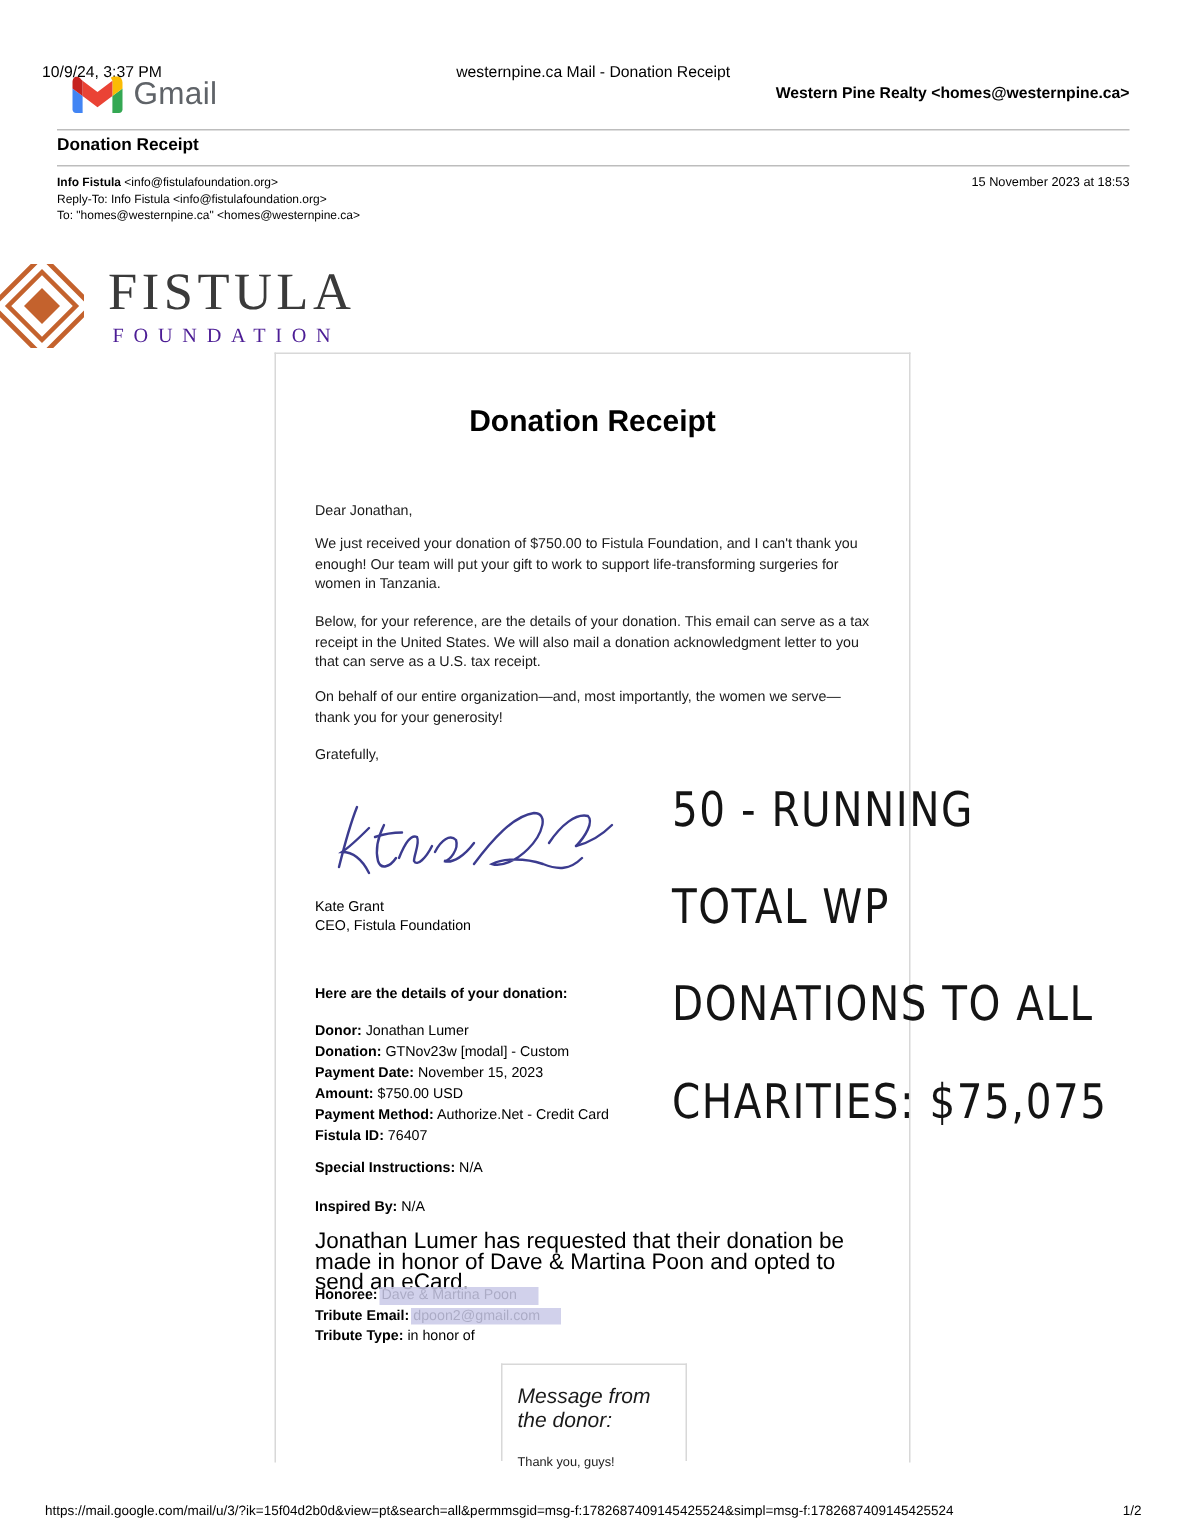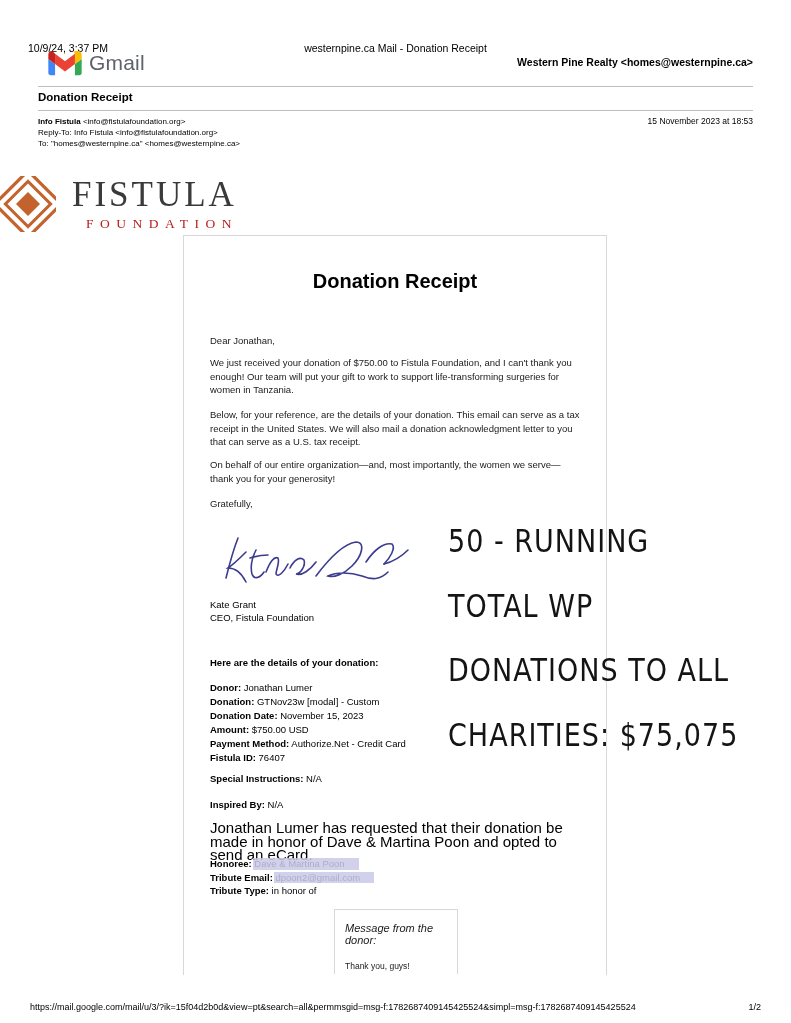--- a/index.html
+++ b/index.html
@@ -129,23 +129,23 @@
   .ff-title {
     font-family: "Liberation Serif", serif;
     font-size: 35px;
     letter-spacing: 3px;
     color: #3a3a3a;
   }
   .ff-sub {
     font-family: "Liberation Serif", serif;
     font-size: 13.5px;
     letter-spacing: 6.5px;
-    color: #b91c1c;
+    color: #4c1d95;
     margin-top: 5px;
-    margin-left: 14px;
+    margin-left: 3px;
   }
 
   
   .card {
     position: absolute;
     left: 183px;
     top: 235px;
     width: 424px;
     height: 740px;
     border-left: 1px solid #d8d8d8;
@@ -258,21 +258,21 @@
     top: 673px;
     width: 124px;
     height: 65px;
     border: 1px solid #d8d8d8;
     border-bottom: none;
     background: #fff;
     box-sizing: border-box;
     padding: 12px 10px 0 10px;
   }
   .msg-box .mb-title {
-    font-size: 11px;
+    font-size: 14px;
     font-style: italic;
     color: #1a1a1a;
   }
   .msg-box .mb-text {
     margin-top: 15px;
     font-size: 8.5px;
     color: #1a1a1a;
   }
 
   
@@ -394,21 +394,21 @@
     <div class="details-list">
       <div>
         <span class="lbl">Donor:</span>
         <span>Jonathan Lumer</span>
       </div>
       <div>
         <span class="lbl">Donation:</span>
         <span>GTNov23w [modal] - Custom</span>
       </div>
       <div>
-        <span class="lbl">Donation Date:</span>
+        <span class="lbl">Payment Date:</span>
         <span>November 15, 2023</span>
       </div>
       <div>
         <span class="lbl">Amount:</span>
         <span>$750.00 USD</span>
       </div>
       <div>
         <span class="lbl">Payment Method:</span>
         <span>Authorize.Net - Credit Card</span>
       </div>

